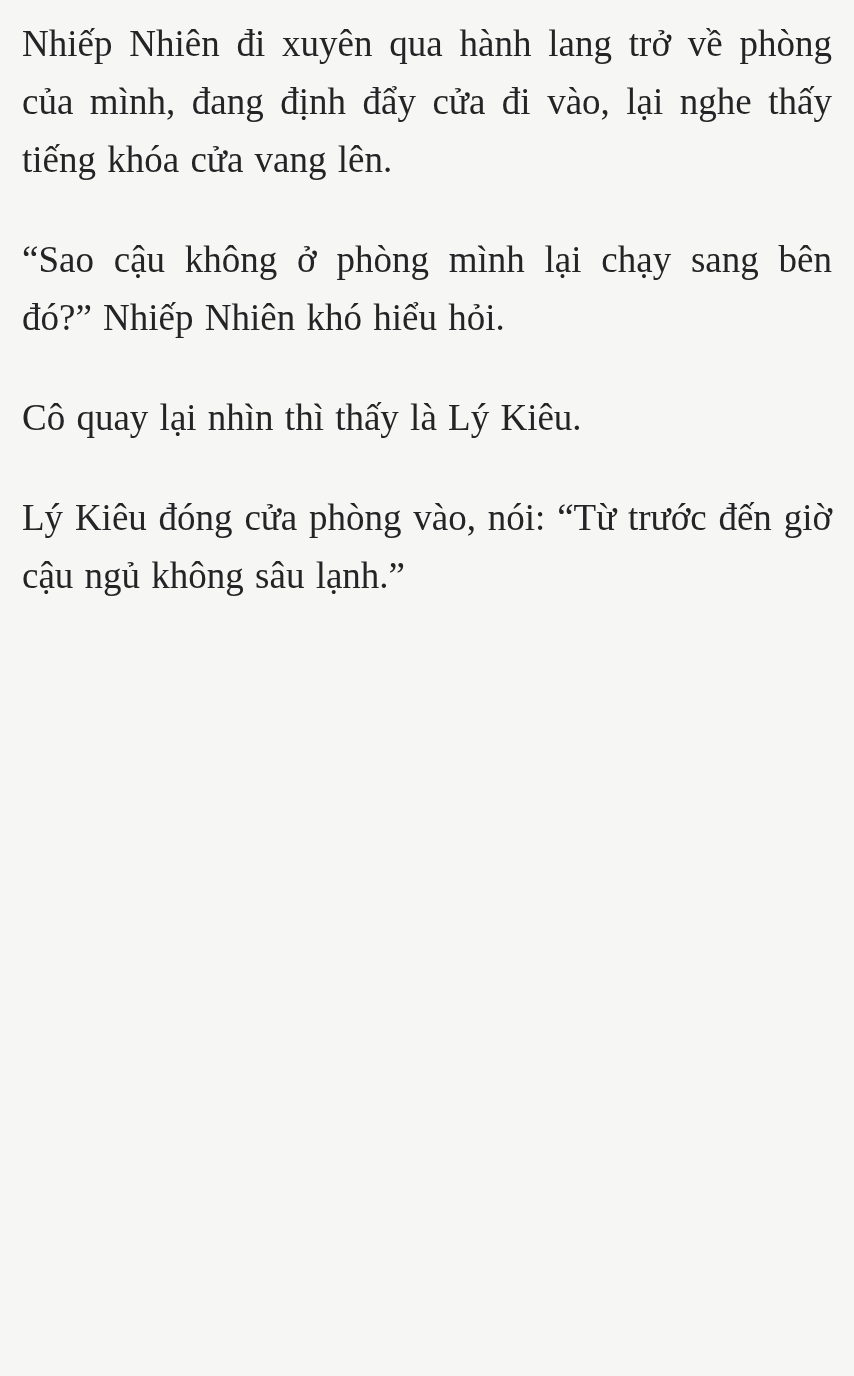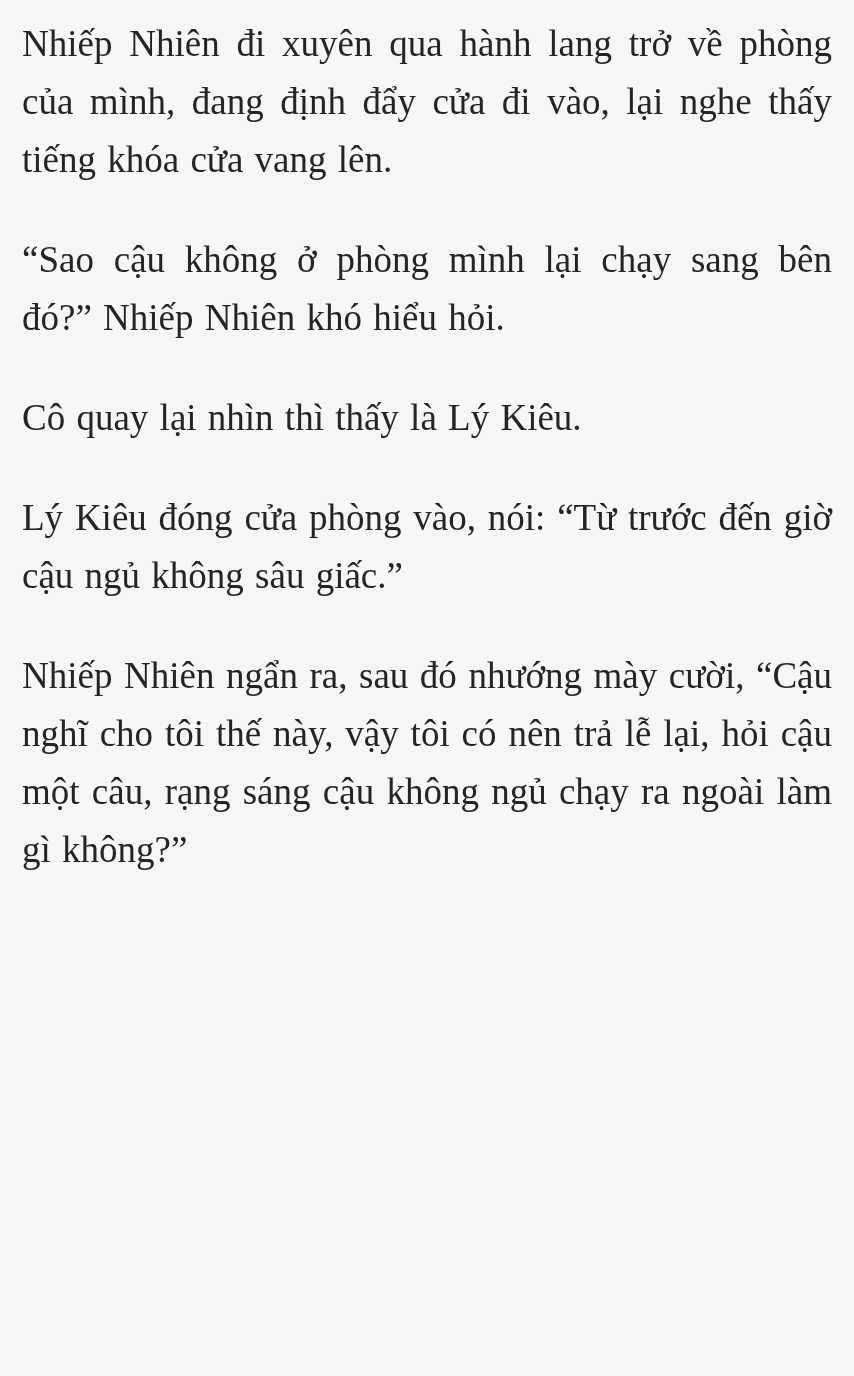--- a/index.html
+++ b/index.html
@@ -53,19 +53,18 @@
 <body>
 
 <main class="reader-page">
 
   <p class="para">Nhiếp Nhiên đi xuyên qua hành lang trở về phòng của mình, đang định đẩy cửa đi vào, lại nghe thấy tiếng khóa cửa vang lên.</p>
 
   <p class="para">“Sao cậu không ở phòng mình lại chạy sang bên đó?” Nhiếp Nhiên khó hiểu hỏi.</p>
 
   <p class="para">Cô quay lại nhìn thì thấy là Lý Kiêu.</p>
 
-  <p class="para">Lý Kiêu đóng cửa phòng vào, nói: “Từ trước đến giờ cậu ngủ không sâu giấc.”</p>
+  <p class="para">Lý Kiêu đóng cửa phòng vào, nói: “Từ trước đến giờ cậu ngủ không sâu lạnh.”</p>
 
 
-  <p class="para">Nhiếp Nhiên ngẩn ra, sau đó nhướng mày cười, “Cậu nghĩ cho tôi thế này, vậy tôi có nên trả lễ lại, hỏi cậu một câu, rạng sáng cậu không ngủ chạy ra ngoài làm gì không?”</p>
 
 
 </main>
 
 </body></html>

